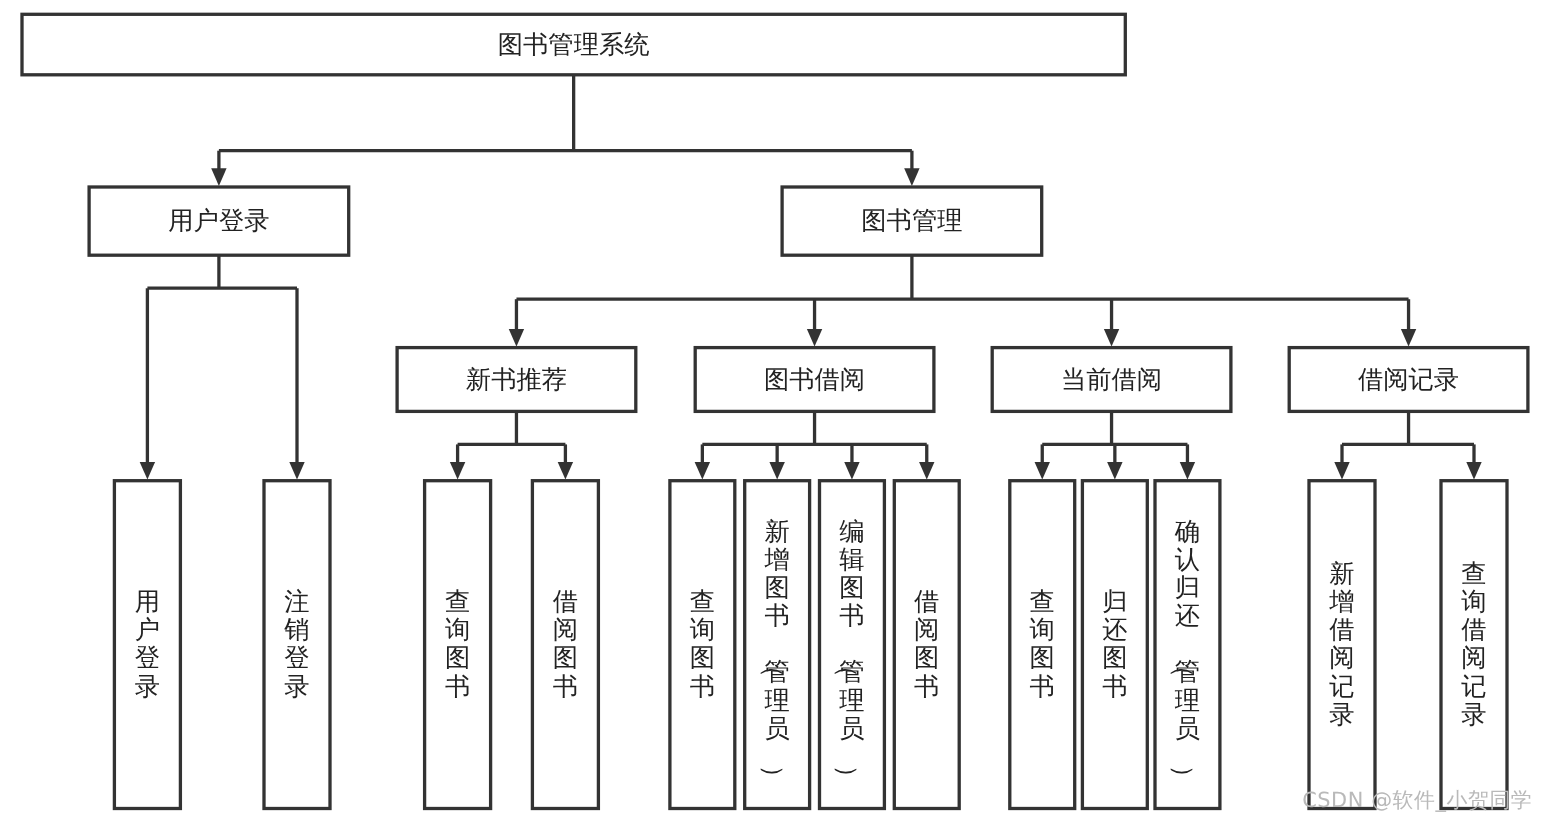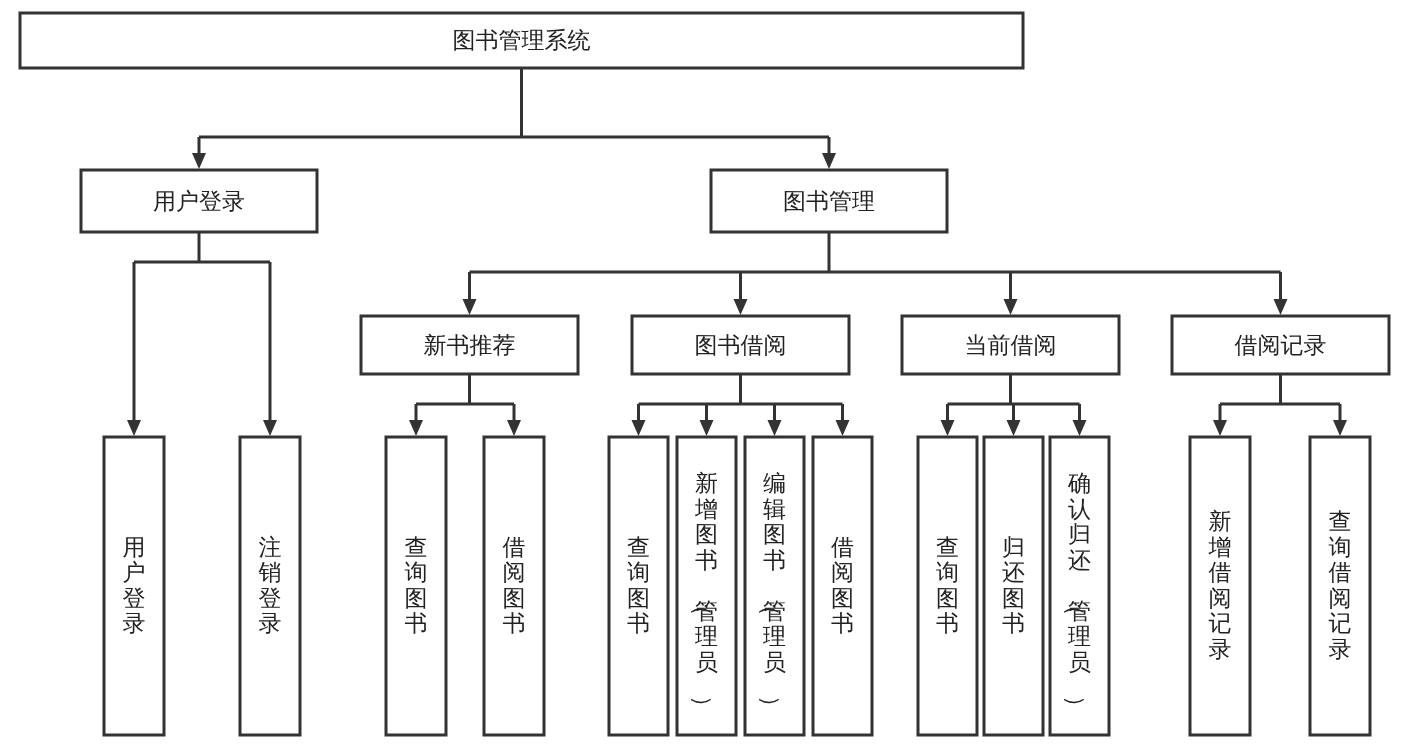--- a/index.html
+++ b/index.html
@@ -197,13 +197,14 @@
         <g>
           <rect x="1190" y="437" width="60" height="298" class="node-rect"></rect>
           <text x="1220" y="529.39" class="leaf-label"><tspan x="1220" dy="0">新</tspan><tspan x="1220" dy="25.5">增</tspan><tspan x="1220" dy="25.5">借</tspan><tspan x="1220" dy="25.5">阅</tspan><tspan x="1220" dy="25.5">记</tspan><tspan x="1220" dy="25.5">录</tspan></text>
         </g>
         <g>
           <rect x="1310" y="437" width="60" height="298" class="node-rect"></rect>
           <text x="1340" y="529.39" class="leaf-label"><tspan x="1340" dy="0">查</tspan><tspan x="1340" dy="25.5">询</tspan><tspan x="1340" dy="25.5">借</tspan><tspan x="1340" dy="25.5">阅</tspan><tspan x="1340" dy="25.5">记</tspan><tspan x="1340" dy="25.5">录</tspan></text>
         </g>
       </g>
   </svg>
+  <div class="watermark">CSDN @软件_小贺同学</div>
 </div>
 
 </body></html>

